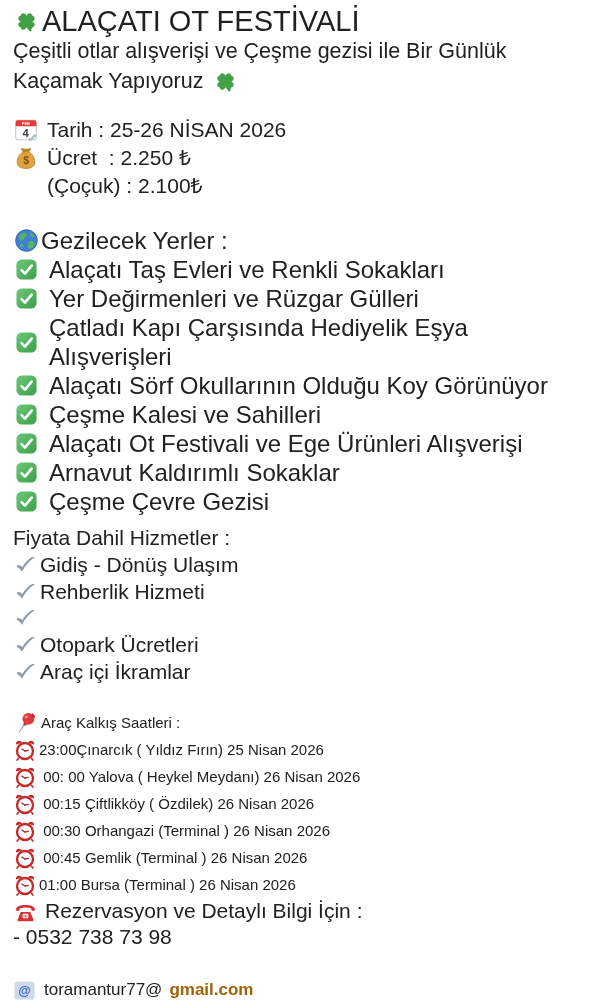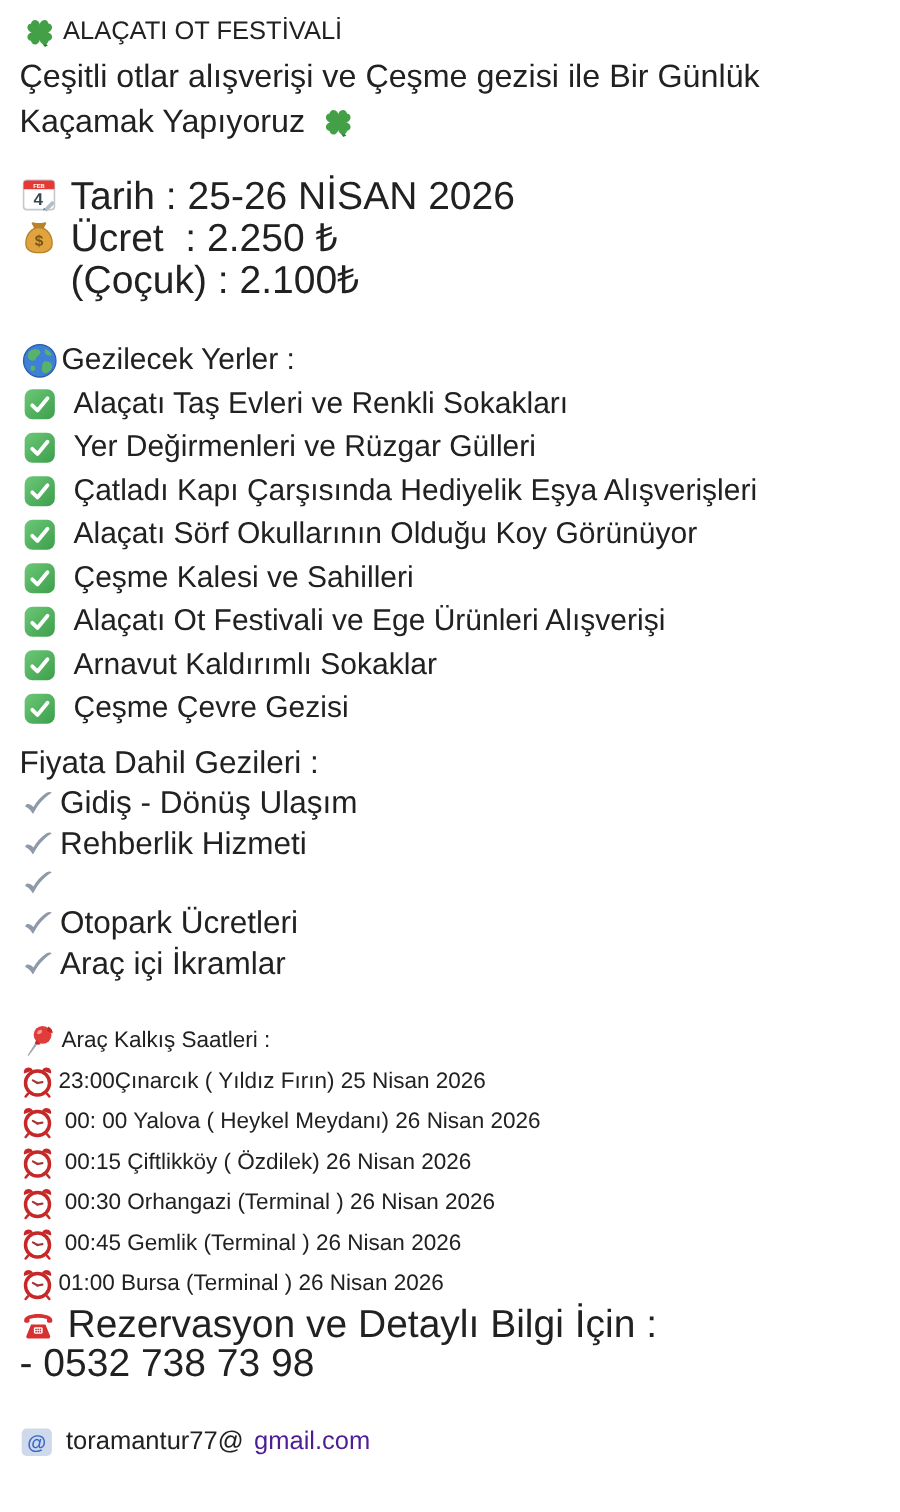--- a/index.html
+++ b/index.html
@@ -11,50 +11,50 @@
     overflow: hidden;
   }
   .page { padding: 6px 10px 0 13px; }
   .line { display: flex; align-items: center; }
   .txt { white-space: pre-wrap; }
   svg.icon { flex: 0 0 auto; display: inline-block; }
   svg text { font-family: "Liberation Sans", sans-serif; }
 
   
   .header { line-height: 30px; font-size: 21.5px; margin-bottom: 20px; }
-  .header .title-line .txt { font-size: 17px; }
+  .header .title-line .txt { font-size: 29px; }
   .i-clover { width: 27px; height: 27px; margin-right: 2px; }
   .i-clover.trail { margin-left: 9px; }
 
   
-  .details { line-height: 28px; font-size: 26px; margin-bottom: 26px; }
+  .details { line-height: 28px; font-size: 21px; margin-bottom: 26px; }
   .i-cal { width: 26px; height: 26px; margin-right: 8px; }
   .i-bag { width: 26px; height: 26px; margin-right: 8px; }
   .indent { padding-left: 34px; text-align: center; }
 
   
-  .places { line-height: 29px; font-size: 20px; margin-bottom: 8px; }
+  .places { line-height: 29px; font-size: 24px; margin-bottom: 8px; }
   .i-globe { width: 27px; height: 27px; margin-right: 1px; }
   .i-chkg { width: 23px; height: 23px; margin-right: 11px; margin-left: 2px; }
 
   
   .included { line-height: 27px; font-size: 21px; margin-bottom: 24px; }
   .i-chks { width: 26px; height: 26px; margin-right: 1px; }
 
   
   .departures { line-height: 27px; font-size: 15px; }
   .i-pin { width: 26px; height: 26px; margin-right: 2px; }
   .i-alarm { width: 24px; height: 24px; margin-right: 2px; }
-  .contact { line-height: 26px; font-size: 26px; margin-bottom: 26px; }
+  .contact { line-height: 26px; font-size: 21px; margin-bottom: 26px; }
   .i-phone { width: 25px; height: 25px; margin-right: 7px; }
 
   
   .email-line { line-height: 28px; font-size: 17px; margin-top: 23px; }
   .i-at { width: 23px; height: 23px; margin-right: 8px; }
-  .email-domain { color: #4c1d95; font-weight: normal; margin-left: 7px; }
+  .email-domain { color: #a16207; font-weight: bold; margin-left: 7px; }
   .hidden-defs { position: absolute; width: 0; height: 0; overflow: hidden; }
 </style>
 </head>
 <body>
 
 <svg class="hidden-defs" aria-hidden="true">
   <defs>
     <linearGradient id="gradGreen" x1="0" y1="0" x2="1" y2="1">
       <stop offset="0" stop-color="#6cc878"></stop>
         <stop offset="1" stop-color="#3c9e4b"></stop>
@@ -219,21 +219,21 @@
     <div class="line">
       <svg class="icon i-chkg">
           <use href="#sym-checkgreen"></use>
         </svg>
       <span class="txt">Çeşme Çevre Gezisi</span>
     </div>
   </div>
 
   <div class="included">
     <div class="line">
-      <span class="txt">Fiyata Dahil Gezileri :</span>
+      <span class="txt">Fiyata Dahil Hizmetler :</span>
     </div>
     <div class="line">
       <svg class="icon i-chks">
           <use href="#sym-checkgray"></use>
         </svg>
       <span class="txt">Gidiş - Dönüş Ulaşım</span>
     </div>
     <div class="line">
       <svg class="icon i-chks">
           <use href="#sym-checkgray"></use>

